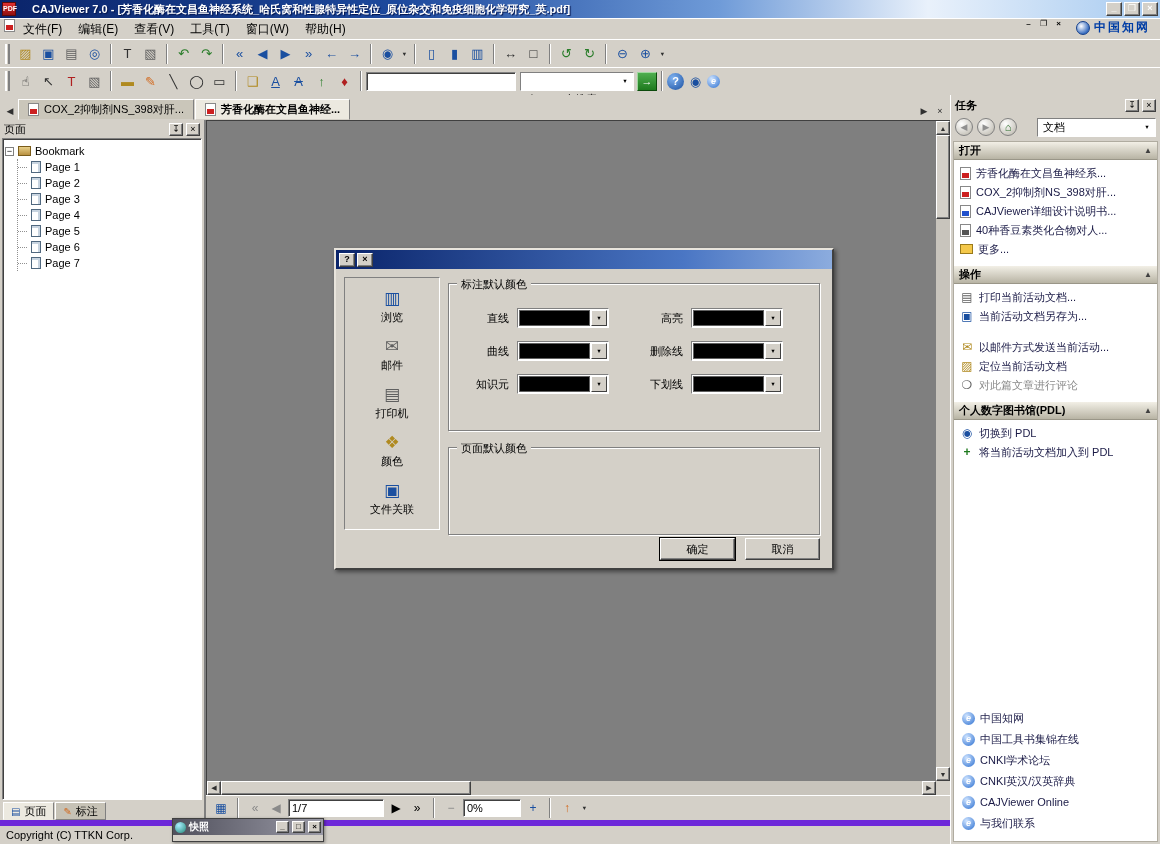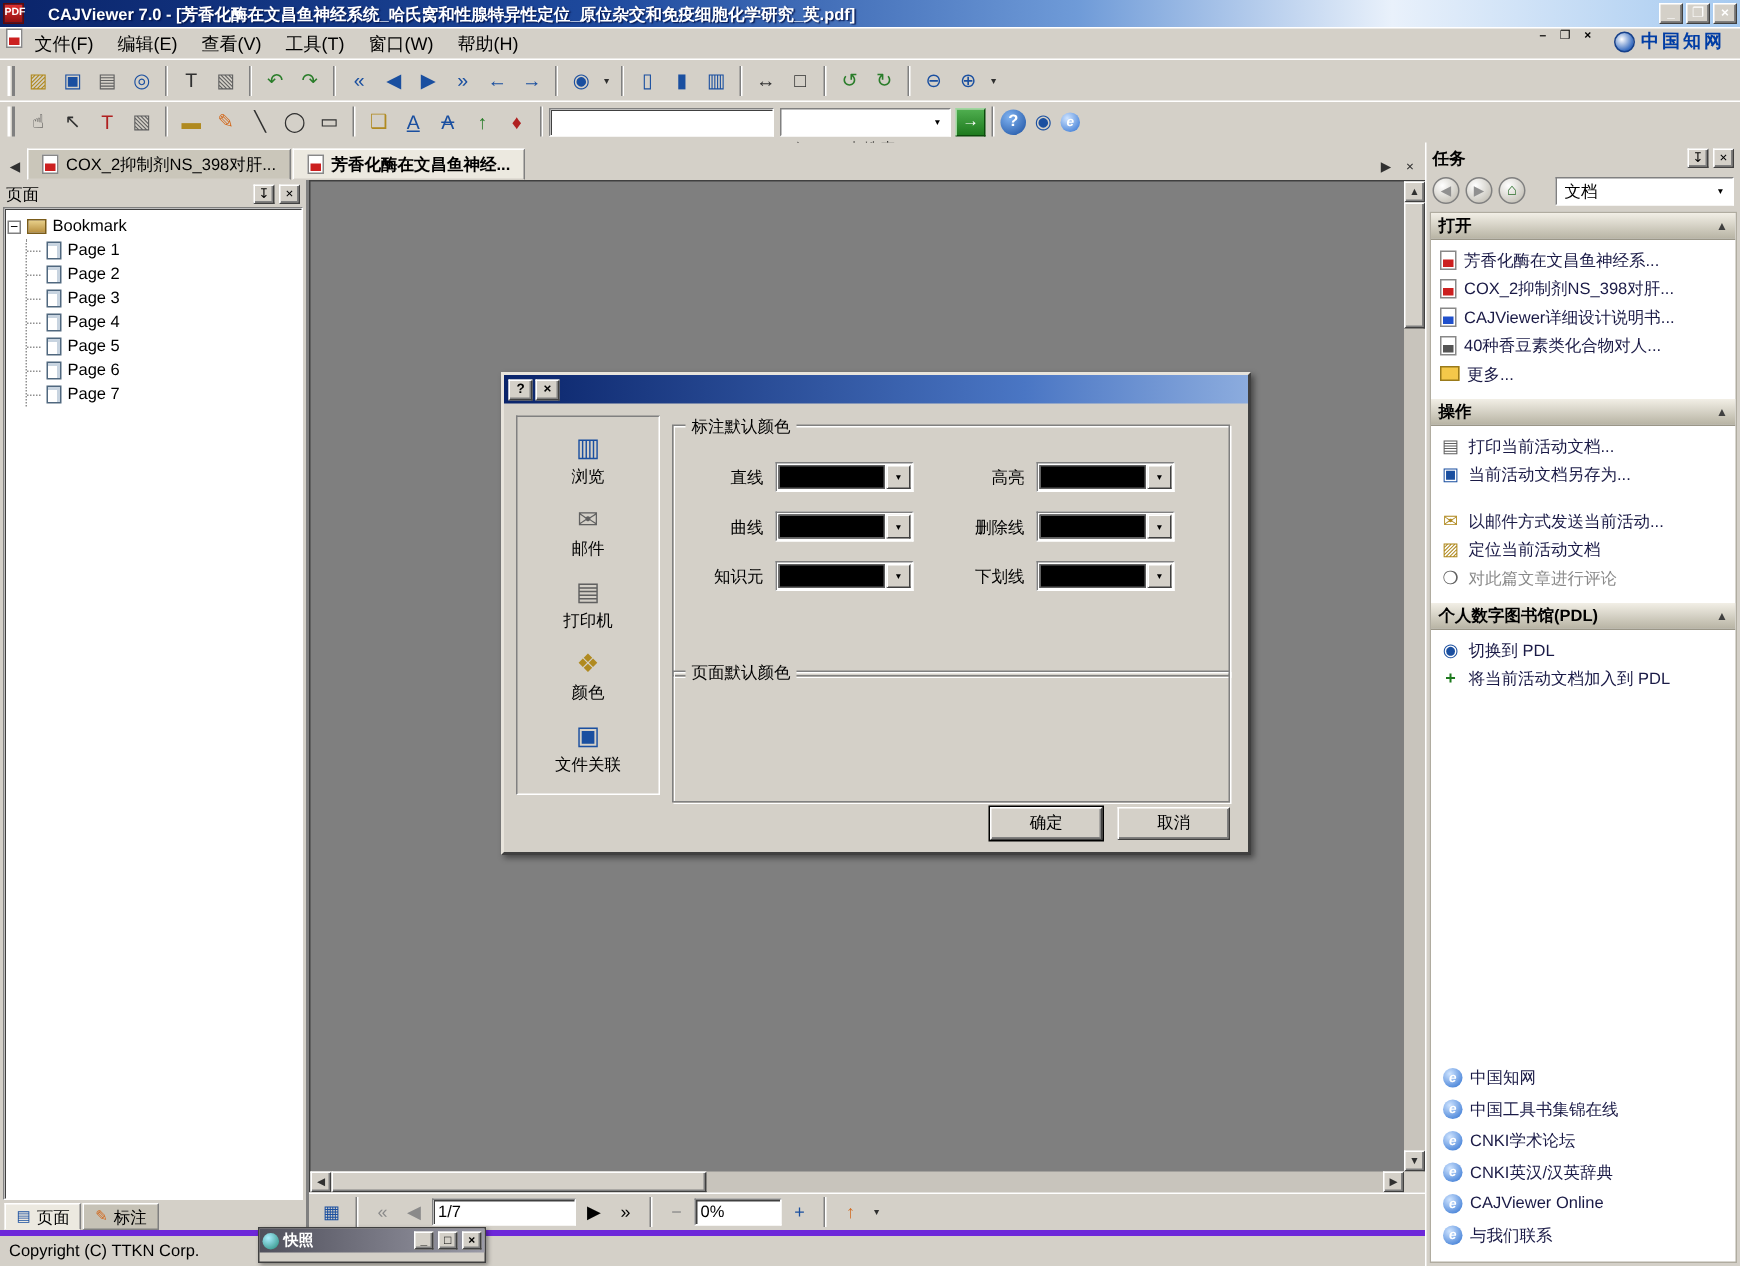--- a/index.html
+++ b/index.html
@@ -88,40 +88,40 @@
   .dialog { position:absolute; left:127px; top:127px; width:500px; height:322px; background:#d4d0c8;
     border:2px solid; border-color:#e8e4dc #404040 #404040 #e8e4dc; box-shadow:2px 2px 4px rgba(0,0,0,.45); z-index:10; }
   .dlg-title { height:19px; background:linear-gradient(to right,#0a246a,#4a76c4 70%,#8cacde); display:flex; align-items:center; padding:0 3px; gap:2px; }
   .dlg-title .t { flex:1; color:#fff; font-weight:bold; font-size:11px; }
   .dlg-body { position:absolute; left:0; right:0; top:19px; bottom:0; }
   .dlg-side { position:absolute; left:8px; top:8px; bottom:38px; width:96px; background:#d4d0c8; border:1px solid; border-color:#808080 #fff #fff #808080; display:flex; flex-direction:column; align-items:center; padding-top:12px; gap:13px; overflow:hidden; }
   .side-item { display:flex; flex-direction:column; align-items:center; gap:2px; }
   .side-ico { font-size:17px; line-height:18px; }
   .side-lbl { font-size:11px; }
   .grp { position:absolute; border:1px solid #808080; box-shadow:1px 1px 0 #ffffff, inset 1px 1px 0 #ffffff; }
-  .grp1 { left:112px; right:12px; top:14px; height:168px; }
+  .grp1 { left:112px; right:12px; top:14px; height:148px; }
   .grp2 { left:112px; right:12px; top:178px; height:88px; }
   .grp-legend { position:absolute; top:-7px; left:8px; background:#d4d0c8; padding:0 4px; font-size:11px; }
   .grp-grid { display:grid; grid-template-columns:52px 92px 66px 92px; column-gap:8px; row-gap:13px; align-items:center; padding:24px 8px 0 8px; }
   .grp-grid2 { display:grid; grid-template-columns:58px 104px 64px 104px; column-gap:8px; align-items:center; padding:32px 8px 0 8px; }
   .flabel { text-align:right; font-size:11px; white-space:nowrap; }
   .ccombo { display:flex; height:20px; border:1px solid; border-color:#808080 #fff #fff #808080; background:#fff; padding:1px; }
   .swatch { flex:1; background:#000; border:1px solid #606060; }
   .cbtn { width:16px; margin-left:1px; background:#d4d0c8; border:1px solid; border-color:#fff #404040 #404040 #fff; display:flex; align-items:center; justify-content:center; }
   .cbtn::after { content:"▼"; font-size:8px; transform:scale(.7); }
   .dlg-btns { position:absolute; right:12px; bottom:8px; display:flex; gap:10px;justify-content:center; }
   .dbtn { width:75px; height:22px; font-size:11px; text-align:center; line-height:20px; }
   .dbtn.default { outline:1px solid #000; }
   
   .statusrow { position:absolute; left:206px; top:795px; width:744px; height:25px; background:#d4d0c8; border-top:1px solid #ffffff; display:flex; align-items:center; padding:0 6px; gap:3px; }
   .sicon { width:18px; height:18px; display:inline-flex; align-items:center; justify-content:center; font-size:12px; }
   .dim { color:#8a8a8a; }
   .page-field { width:96px; height:18px; font-size:11px; padding:1px 3px; background:#fff; border:1px solid; border-color:#808080 #fff #fff #808080; box-shadow:inset 1px 1px 0 #404040; font-family:inherit; }
   .zoom-field { width:58px; height:18px; font-size:11px; padding:1px 3px; background:#fff; border:1px solid; border-color:#808080 #fff #fff #808080; box-shadow:inset 1px 1px 0 #404040; font-family:inherit; }
-  .bottombar { position:absolute; left:0; top:820px; width:950px; height:24px; background:#d4d0c8; border-top:4px solid #6d28d9; display:flex; align-items:center; padding:0 6px; }
+  .bottombar { position:absolute; left:0; top:820px; width:950px; height:24px; background:#d4d0c8; border-top:6px solid #6d28d9; display:flex; align-items:center; padding:0 6px; }
   
   .rightpanel { position:absolute; left:950px; top:95px; width:210px; height:749px; background:#d4d0c8; border-left:1px solid #ffffff; display:flex; flex-direction:column; }
   .rp-head { height:20px; display:flex; align-items:center; gap:3px; padding:0 4px; }
   .rp-head .t { flex:1; font-weight:bold; font-size:11px; }
   .rp-nav { height:24px; display:flex; align-items:center; gap:4px; padding:0 4px; }
   .circb { width:18px; height:18px; border-radius:50%; background:radial-gradient(circle at 35% 30%, #ffffff,#b8b4a8); border:1px solid #808080; display:flex; align-items:center; justify-content:center; font-size:9px; color:#909090; }
   .circb.en { color:#2a6e2a; font-size:11px; }
   .rp-dd { flex:1; height:19px; display:flex; align-items:center; background:#fff; border:1px solid; border-color:#808080 #fff #fff #808080;margin-left:16px; }
   .rp-dd .v { flex:1; padding:0 5px; font-size:11px; }
   .rp-body { flex:1; background:#ffffff; margin:2px; border:1px solid #b0aca0; display:flex; flex-direction:column; overflow:hidden; }

